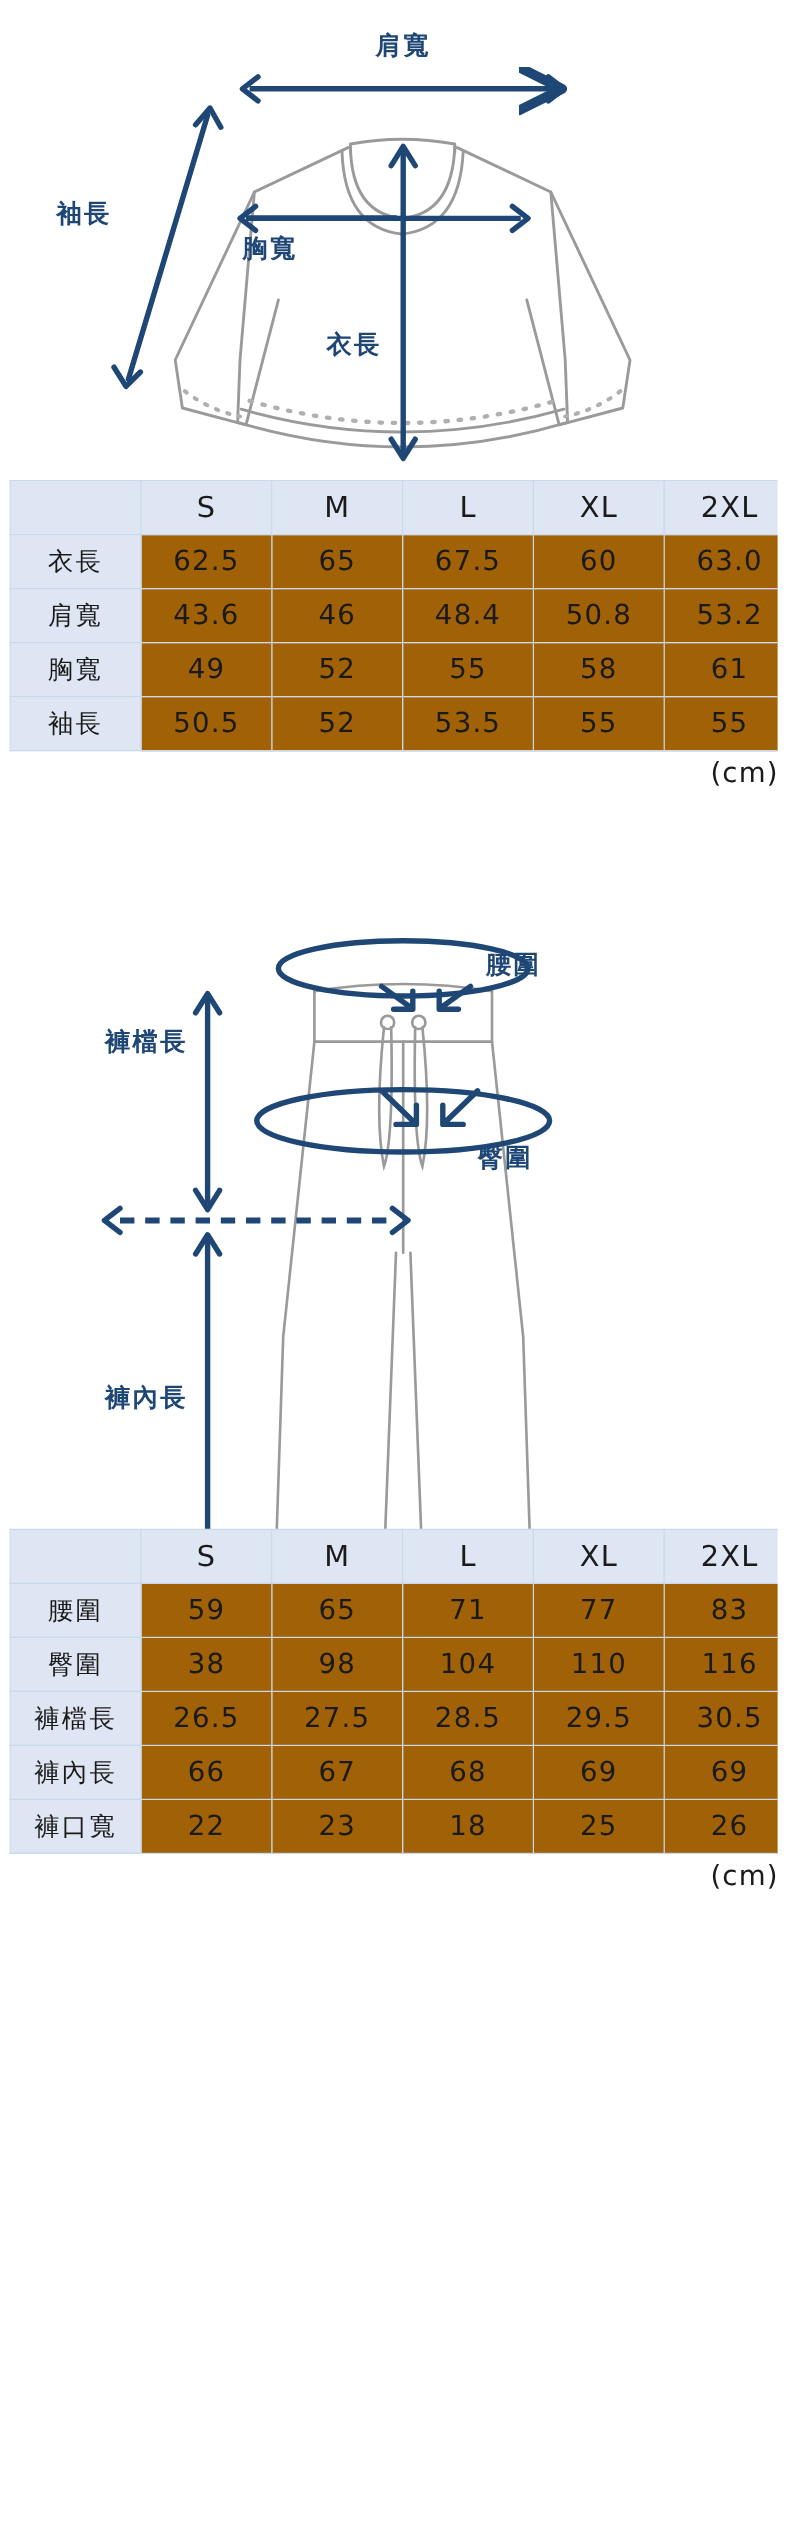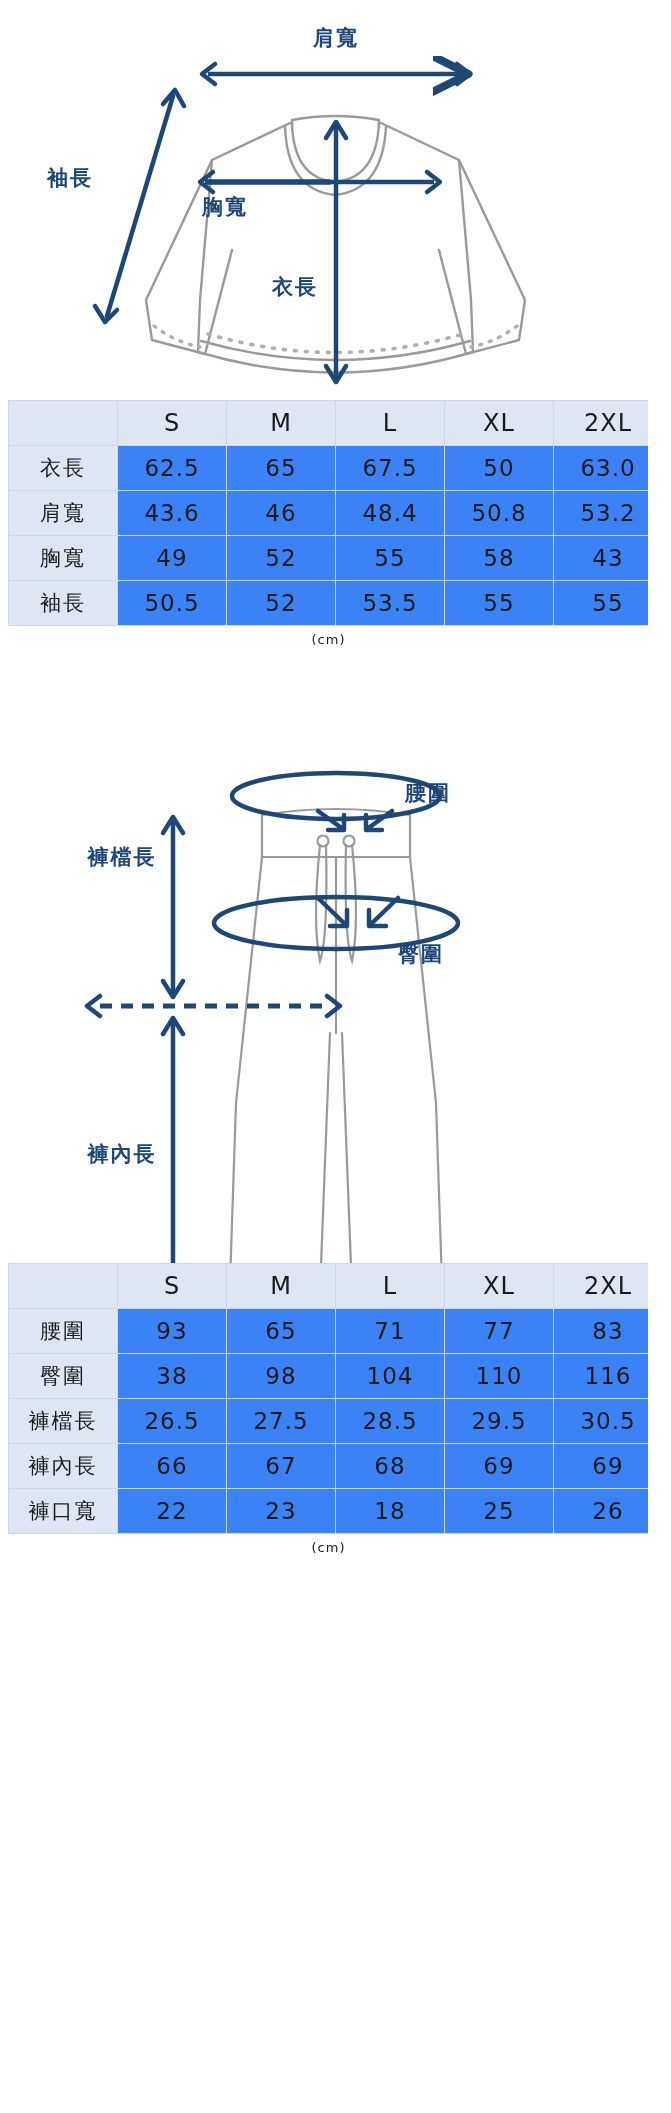--- a/index.html
+++ b/index.html
@@ -59,27 +59,27 @@
   table.size-table thead th.corner {
     background: #dde6f2;
   }
   table.size-table tbody th.rowhead {
     background: #dde6f2;
     font-size: 21px;
     letter-spacing: 2px;
     color: #1a1a1a;
   }
   table.size-table tbody td {
-    background: #3b82f6;
+    background: #a16207;
   }
   .unit-row {
     width: 655px;
     margin: 6px auto 0 auto;
-    text-align: center;
-    font-size: 13px;
+    text-align: right;
+    font-size: 23px;
     color: #1a1a1a;
     letter-spacing: 1px;
     padding-right: 14px;
   }
   .spacer-lg { height: 56px; }
 
   .lbl {
     font-family: "DejaVu Sans", "Liberation Sans", sans-serif;
     font-size: 21px;
     font-weight: bold;
@@ -194,38 +194,38 @@
           <th>XL</th>
           <th>2XL</th>
         </tr>
       </thead>
       <tbody>
         <tr>
           <th class="rowhead">衣長</th>
           <td>62.5</td>
           <td>65</td>
           <td>67.5</td>
-          <td>50</td>
+          <td>60</td>
           <td>63.0</td>
         </tr>
         <tr>
           <th class="rowhead">肩寬</th>
           <td>43.6</td>
           <td>46</td>
           <td>48.4</td>
           <td>50.8</td>
           <td>53.2</td>
         </tr>
         <tr>
           <th class="rowhead">胸寬</th>
           <td>49</td>
           <td>52</td>
           <td>55</td>
           <td>58</td>
-          <td>43</td>
+          <td>61</td>
         </tr>
         <tr>
           <th class="rowhead">袖長</th>
           <td>50.5</td>
           <td>52</td>
           <td>53.5</td>
           <td>55</td>
           <td>55</td>
         </tr>
       </tbody>
@@ -315,21 +315,21 @@
           <th>S</th>
           <th>M</th>
           <th>L</th>
           <th>XL</th>
           <th>2XL</th>
         </tr>
       </thead>
       <tbody>
         <tr>
           <th class="rowhead">腰圍</th>
-          <td>93</td>
+          <td>59</td>
           <td>65</td>
           <td>71</td>
           <td>77</td>
           <td>83</td>
         </tr>
         <tr>
           <th class="rowhead">臀圍</th>
           <td>38</td>
           <td>98</td>
           <td>104</td>

